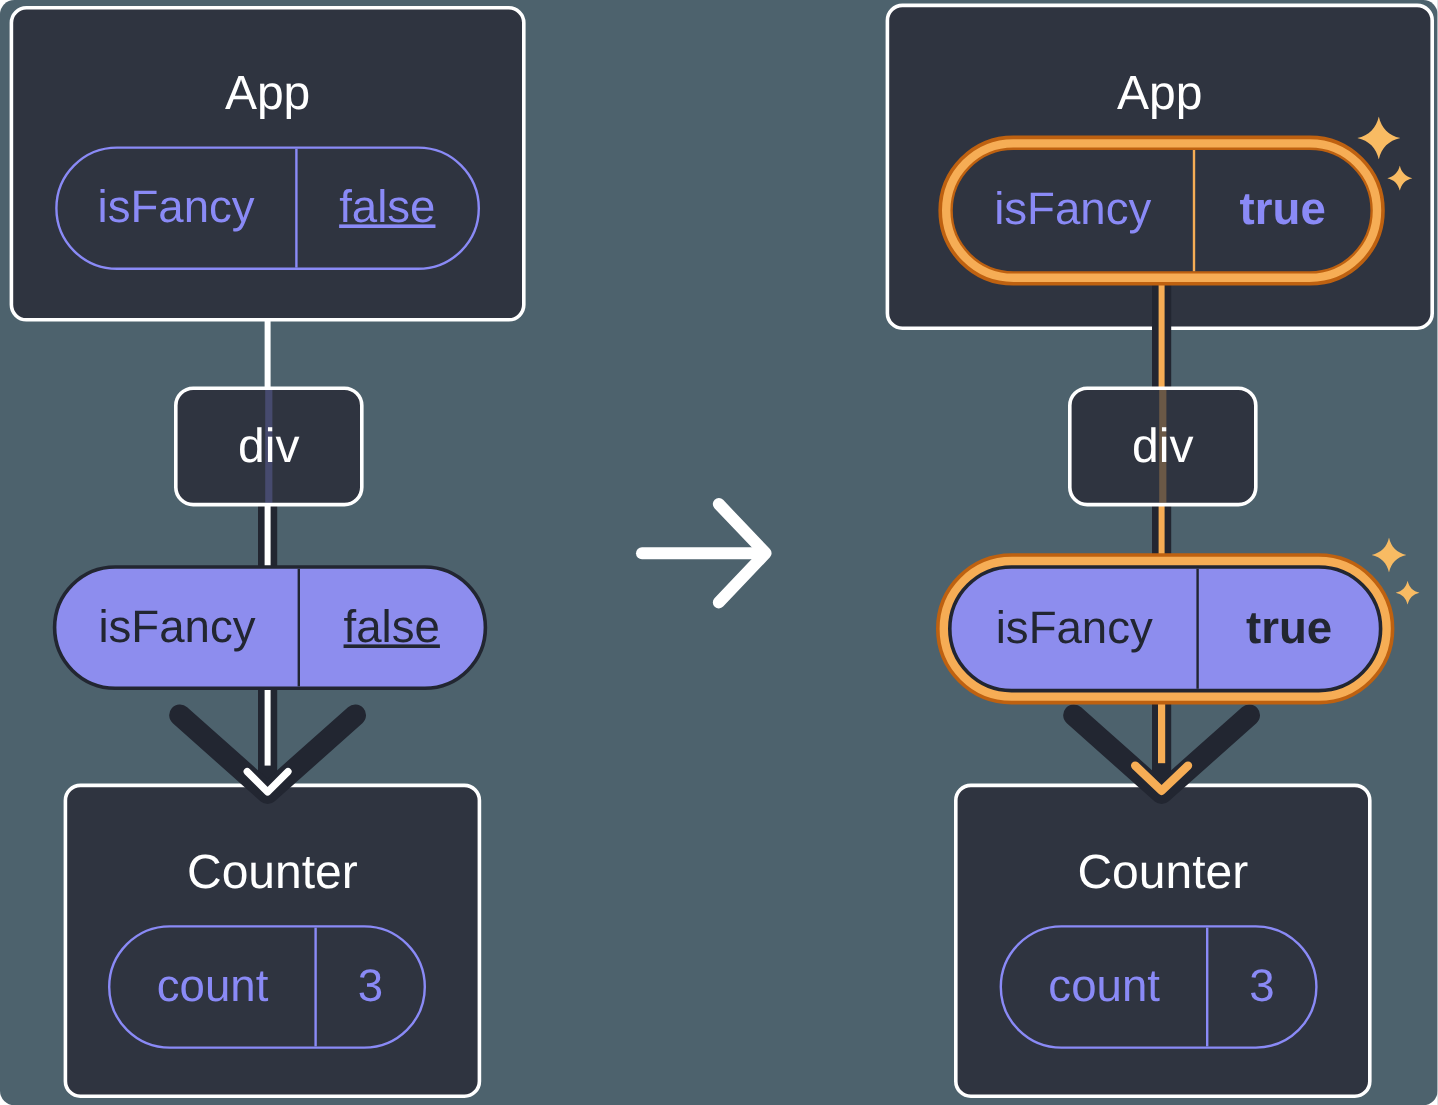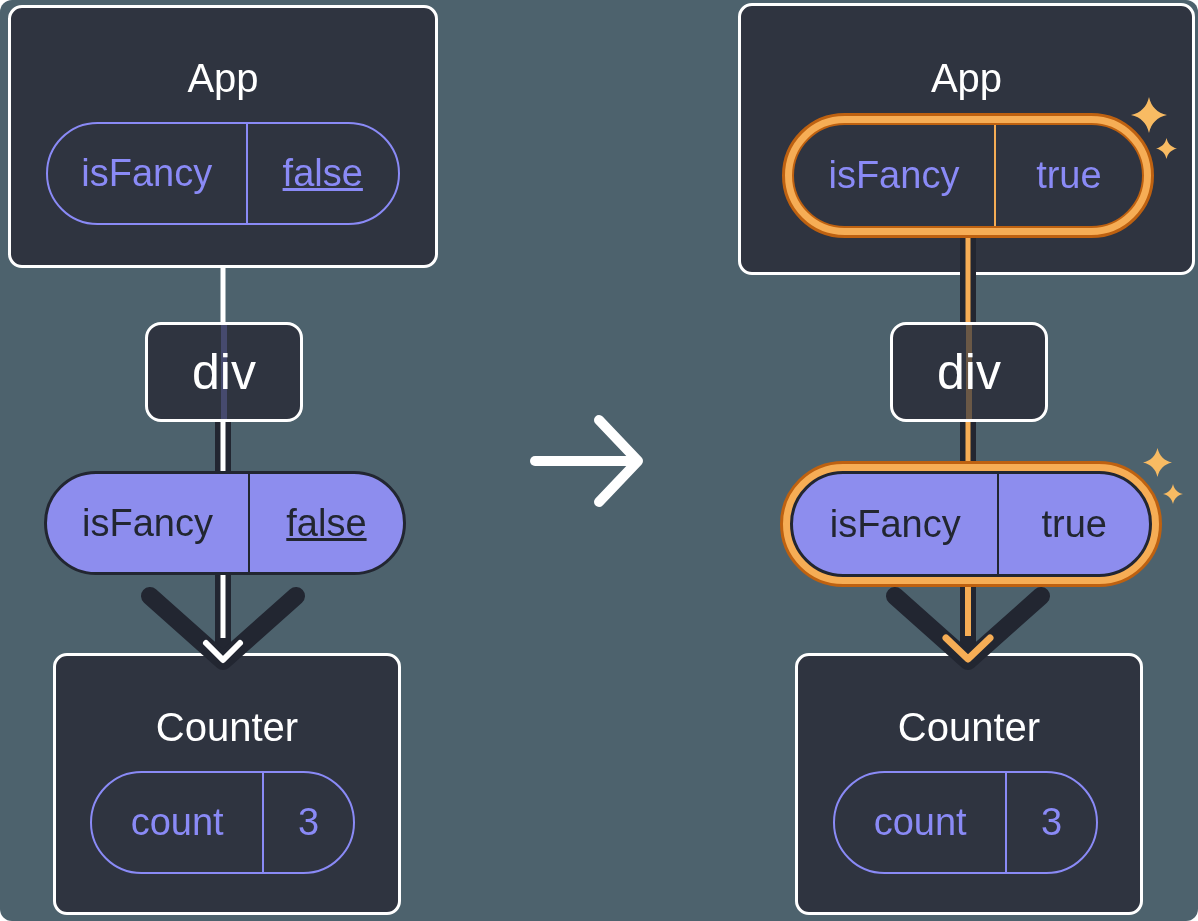--- a/index.html
+++ b/index.html
@@ -35,21 +35,21 @@
     text-align: center;
     color: var(--white);
     font-size: 40px; font-weight: 500;
     line-height: 48px;
   }
   .div-card {
     border-radius: 16px;
     z-index: 3;
     display: flex; align-items: center; justify-content: center;
     color: var(--white);
-    font-size: 50px; font-weight: 500;
+    font-size: 40px; font-weight: 500;
   }
   .div-stripe {
     position: absolute; top: 0; bottom: 0;
     left: 50%; transform: translateX(-50%);
     width: 6px;
   }
   .div-stripe.purple-tint { background: rgba(138,138,246,0.25); }
   .div-stripe.orange-tint { background: rgba(246,173,85,0.30); }
   .div-label { position: relative; }
   .pill {
@@ -85,21 +85,21 @@
     font-size: 38px; font-weight: 500;
   }
   .inner-dark-on-card { background: var(--card); border: 2px solid var(--orange-dark); color: var(--purple); }
   .inner-purple { background: var(--purple-fill); border: 3px solid var(--dark); color: var(--dark); }
   .pill-inner .cell {
     display: flex; align-items: center; justify-content: center;
     box-sizing: border-box; height: 100%;
   }
   .pill-inner .cell-name { border-right: 2px solid currentColor; }
   .pill-inner .divider-orange { border-right-color: var(--orange); }
-  .bold-value { font-weight: 400; }
+  .bold-value { font-weight: 700; }
   .w57 { flex: 0 0 57%; } .w43 { flex: 0 0 43%; text-decoration: underline; }
   .w58 { flex: 0 0 58%; } .w42 { flex: 0 0 42%; }
   .w66 { flex: 0 0 66%; } .w34 { flex: 0 0 34%; }
   .connector-layer {
     position: absolute; inset: 0;
     z-index: 2;
     pointer-events: none;
   }
   .stroke-dark   { stroke: var(--dark); }
   .stroke-white  { stroke: var(--white); }

